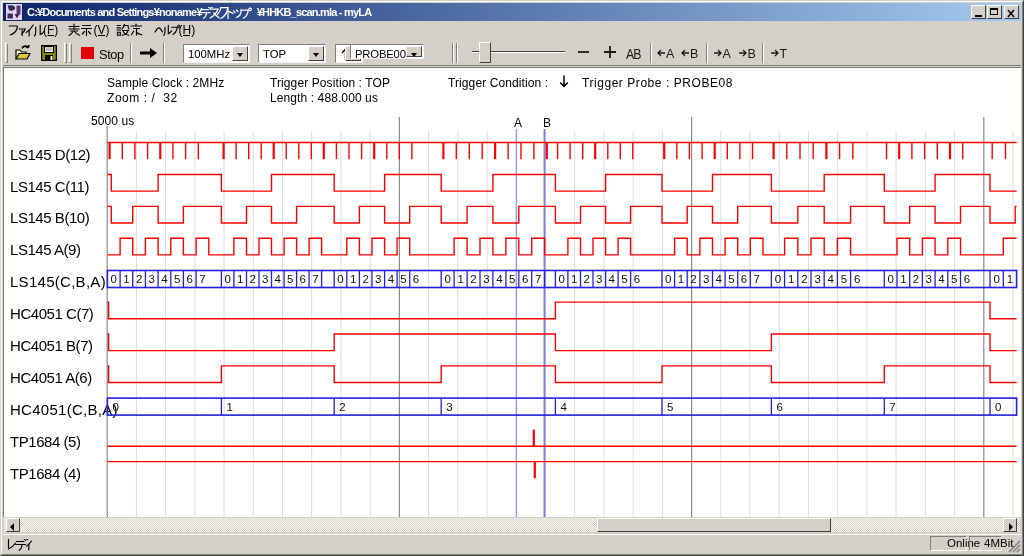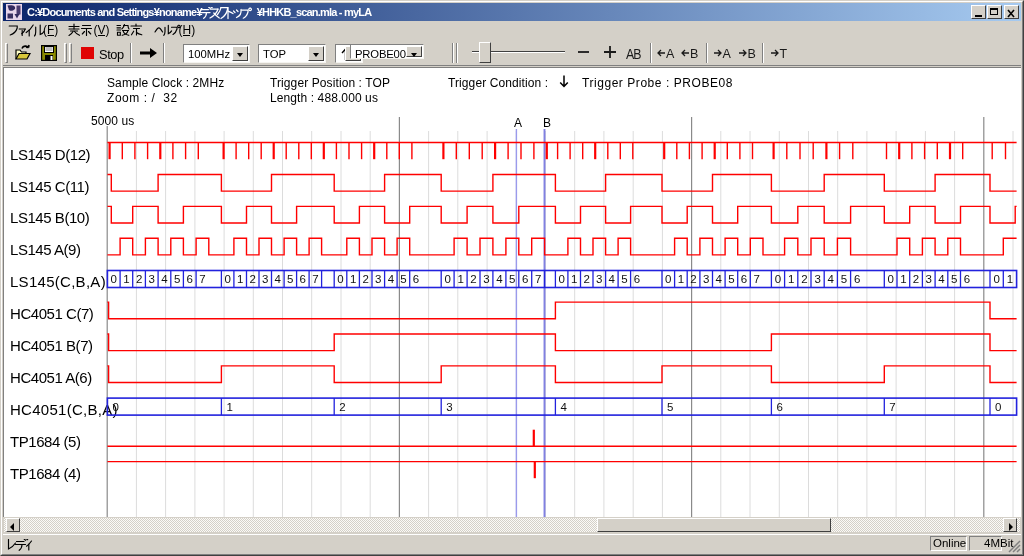--- a/index.html
+++ b/index.html
@@ -531,16 +531,16 @@
         <path d="M6.5,5.5c0,2.5-1,4.5-2.8,5.8" fill="none" stroke="#000" stroke-width="1.15" stroke-linecap="round"></path>
         <path d="M8.7,0.3l1.5,1" fill="none" stroke="#000" stroke-width="1.15" stroke-linecap="round"></path>
         <path d="M10.7,-0.3l1.5,1" fill="none" stroke="#000" stroke-width="1.15" stroke-linecap="round"></path>
       </g>
       <g transform="translate(19.0,0)">
         <path d="M5.5,2C4,4.2 2.5,5.8 0.5,7.2" fill="none" stroke="#000" stroke-width="1.15" stroke-linecap="round"></path>
         <path d="M2.8,5v6" fill="none" stroke="#000" stroke-width="1.15" stroke-linecap="round"></path>
       </g>
     </g>
   </svg>
-<div class="abs sunken" style="left:930px;top:536px;width:37px;height:15px;font-size:11.5px;padding-left:2px;">Online</div>
+<div class="abs sunken" style="left:930px;top:536px;width:37px;height:15px;font-size:11.5px;padding-left:16px;">Online</div>
 <div class="abs sunken" style="left:969px;top:536px;width:33px;height:15px;font-size:11.5px;padding-left:14px;">4MBit</div>
 <svg class="abs" style="left:1008px;top:540px" width="13" height="13">
     <path d="M12,1 L1,12 M12,5 L5,12 M12,9 L9,12" stroke="#808080" stroke-width="1.5"></path>
   </svg>
 </body></html>

